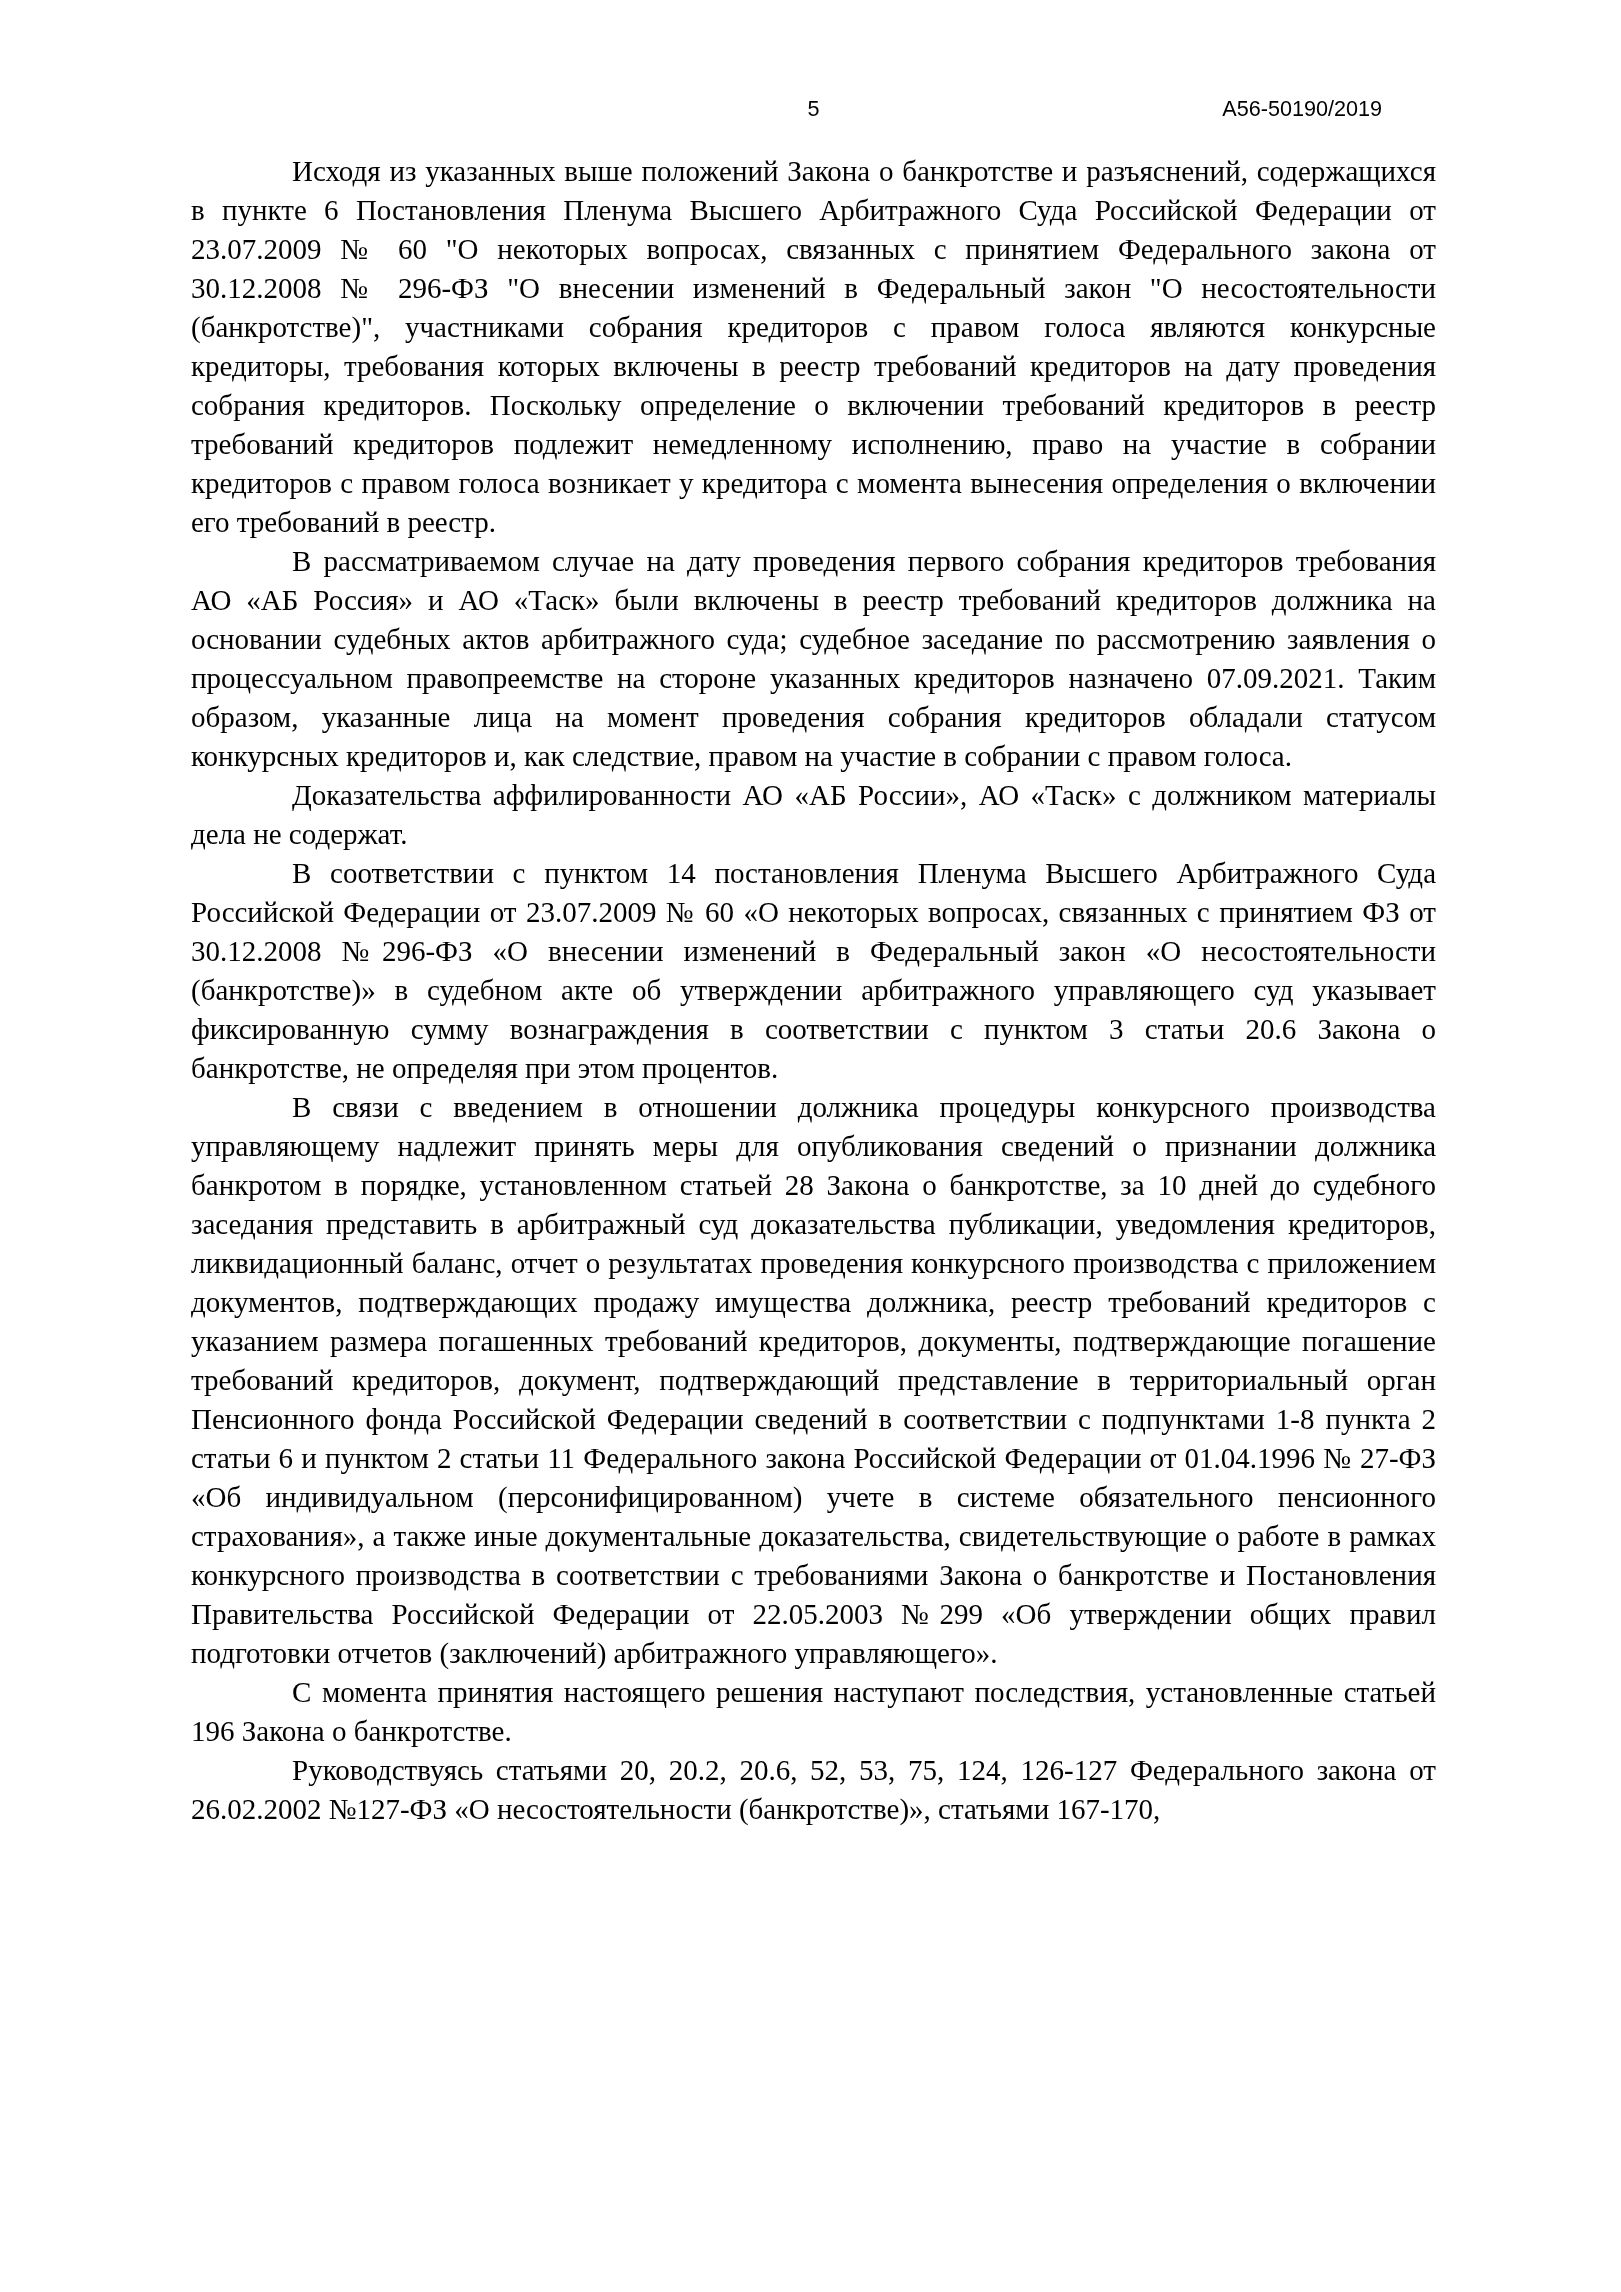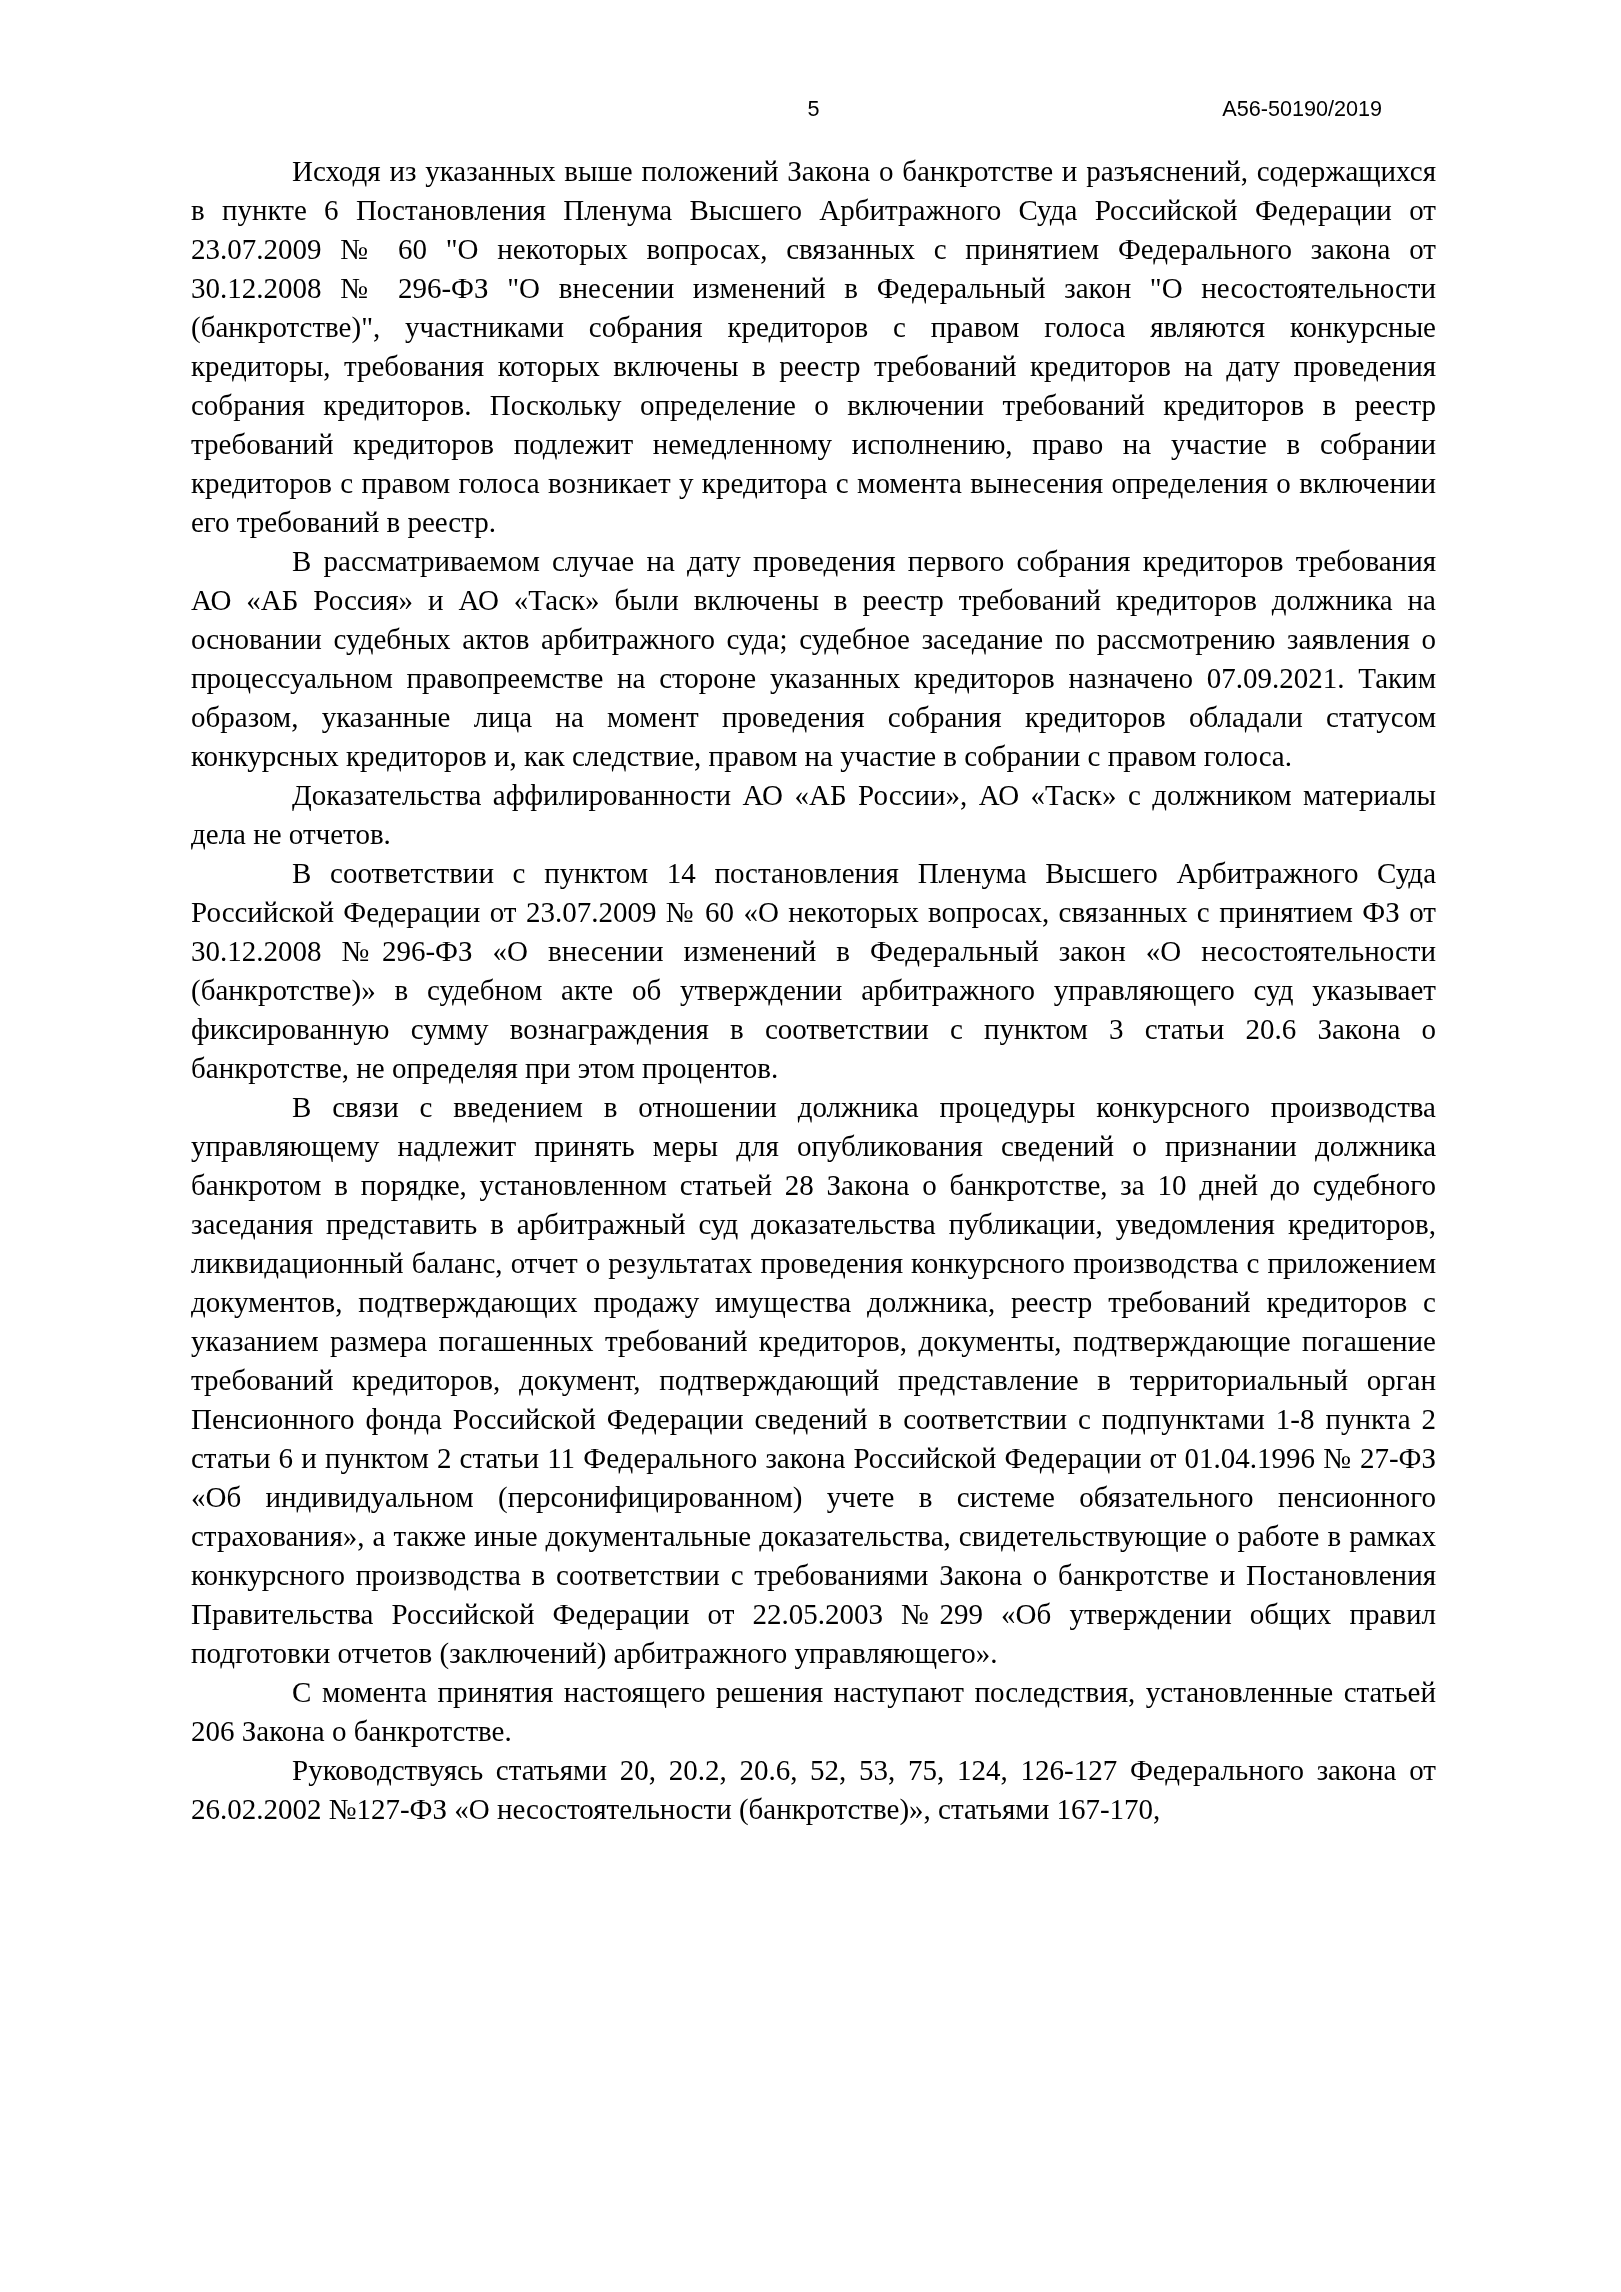--- a/index.html
+++ b/index.html
@@ -61,21 +61,21 @@
 <div class="page">
 
   <div class="doc-header">
     <div class="page-number">5</div>
     <div class="case-number">А56-50190/2019</div>
   </div>
 
   <div class="content">
     <p class="para indent">Исходя из указанных выше положений Закона о банкротстве и разъяснений, содержащихся в пункте 6 Постановления Пленума Высшего Арбитражного Суда Российской Федерации от 23.07.2009 № 60 "О некоторых вопросах, связанных с принятием Федерального закона от 30.12.2008 № 296-ФЗ "О внесении изменений в Федеральный закон "О несостоятельности (банкротстве)", участниками собрания кредиторов с правом голоса являются конкурсные кредиторы, требования которых включены в реестр требований кредиторов на дату проведения собрания кредиторов. Поскольку определение о включении требований кредиторов в реестр требований кредиторов подлежит немедленному исполнению, право на участие в собрании кредиторов с правом голоса возникает у кредитора с момента вынесения определения о включении его требований в реестр.</p>
     <p class="para indent">В рассматриваемом случае на дату проведения первого собрания кредиторов требования АО «АБ Россия» и АО «Таск» были включены в реестр требований кредиторов должника на основании судебных актов арбитражного суда; судебное заседание по рассмотрению заявления о процессуальном правопреемстве на стороне указанных кредиторов назначено 07.09.2021. Таким образом, указанные лица на момент проведения собрания кредиторов обладали статусом конкурсных кредиторов и, как следствие, правом на участие в собрании с правом голоса.</p>
-    <p class="para indent">Доказательства аффилированности АО «АБ России», АО «Таск» с должником материалы дела не отчетов.</p>
+    <p class="para indent">Доказательства аффилированности АО «АБ России», АО «Таск» с должником материалы дела не содержат.</p>
     <p class="para indent">В соответствии с пунктом 14 постановления Пленума Высшего Арбитражного Суда Российской Федерации от 23.07.2009 № 60 «О некоторых вопросах, связанных с принятием ФЗ от 30.12.2008 №296-ФЗ «О внесении изменений в Федеральный закон «О несостоятельности (банкротстве)» в судебном акте об утверждении арбитражного управляющего суд указывает фиксированную сумму вознаграждения в соответствии с пунктом 3 статьи 20.6 Закона о банкротстве, не определяя при этом процентов.</p>
     <p class="para indent">В связи с введением в отношении должника процедуры конкурсного производства управляющему надлежит принять меры для опубликования сведений о признании должника банкротом в порядке, установленном статьей 28 Закона о банкротстве, за 10 дней до судебного заседания представить в арбитражный суд доказательства публикации, уведомления кредиторов, ликвидационный баланс, отчет о результатах проведения конкурсного производства с приложением документов, подтверждающих продажу имущества должника, реестр требований кредиторов с указанием размера погашенных требований кредиторов, документы, подтверждающие погашение требований кредиторов, документ, подтверждающий представление в территориальный орган Пенсионного фонда Российской Федерации сведений в соответствии с подпунктами 1-8 пункта 2 статьи 6 и пунктом 2 статьи 11 Федерального закона Российской Федерации от 01.04.1996 № 27-ФЗ «Об индивидуальном (персонифицированном) учете в системе обязательного пенсионного страхования», а также иные документальные доказательства, свидетельствующие о работе в рамках конкурсного производства в соответствии с требованиями Закона о банкротстве и Постановления Правительства Российской Федерации от 22.05.2003 №299 «Об утверждении общих правил подготовки отчетов (заключений) арбитражного управляющего».</p>
-    <p class="para indent">С момента принятия настоящего решения наступают последствия, установленные статьей 206 Закона о банкротстве.</p>
+    <p class="para indent">С момента принятия настоящего решения наступают последствия, установленные статьей 196 Закона о банкротстве.</p>
     <p class="para indent">Руководствуясь статьями 20, 20.2, 20.6, 52, 53, 75, 124, 126-127 Федерального закона от 26.02.2002 №127-ФЗ «О несостоятельности (банкротстве)», статьями 167-170,</p>
   </div>
 
 </div>
 
 
 </body></html>

